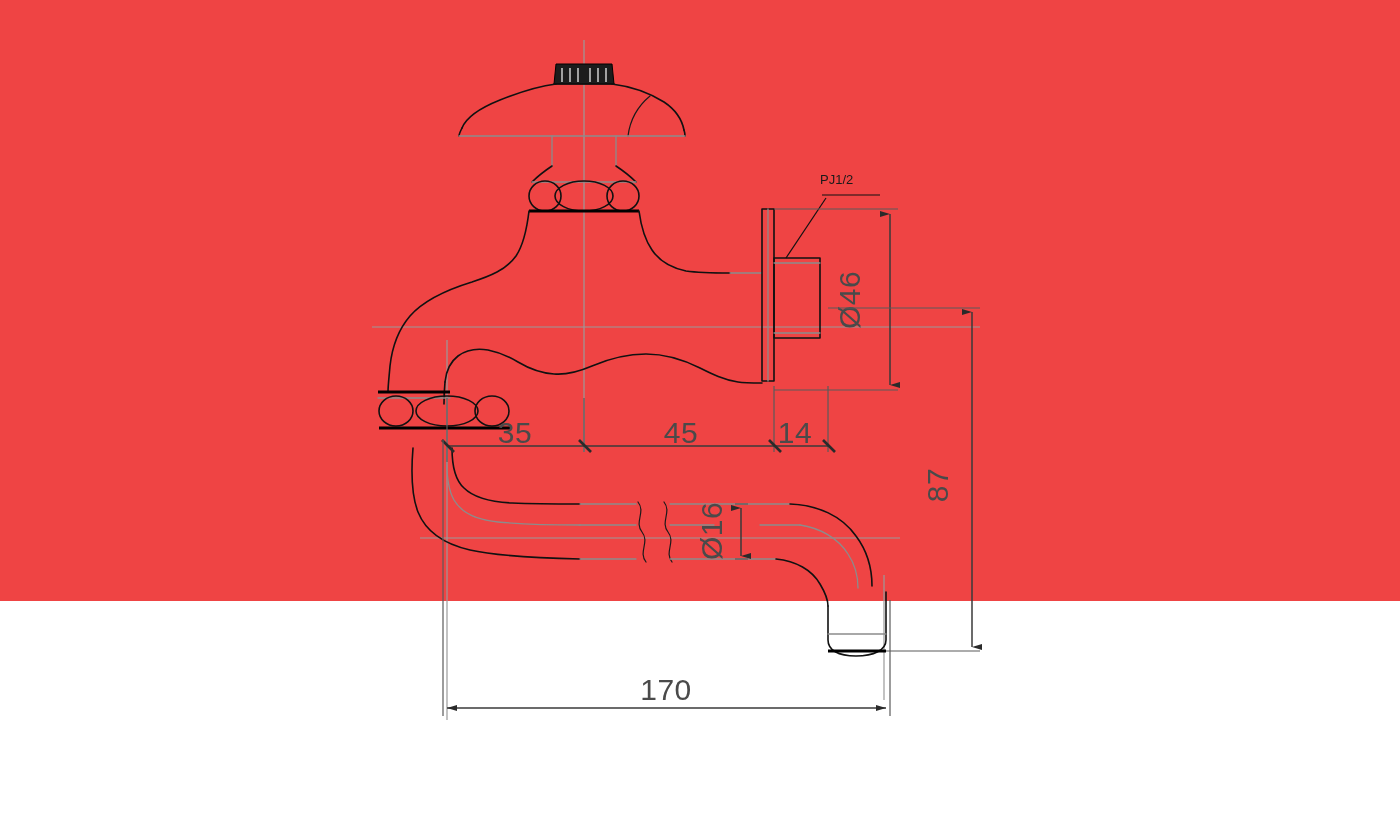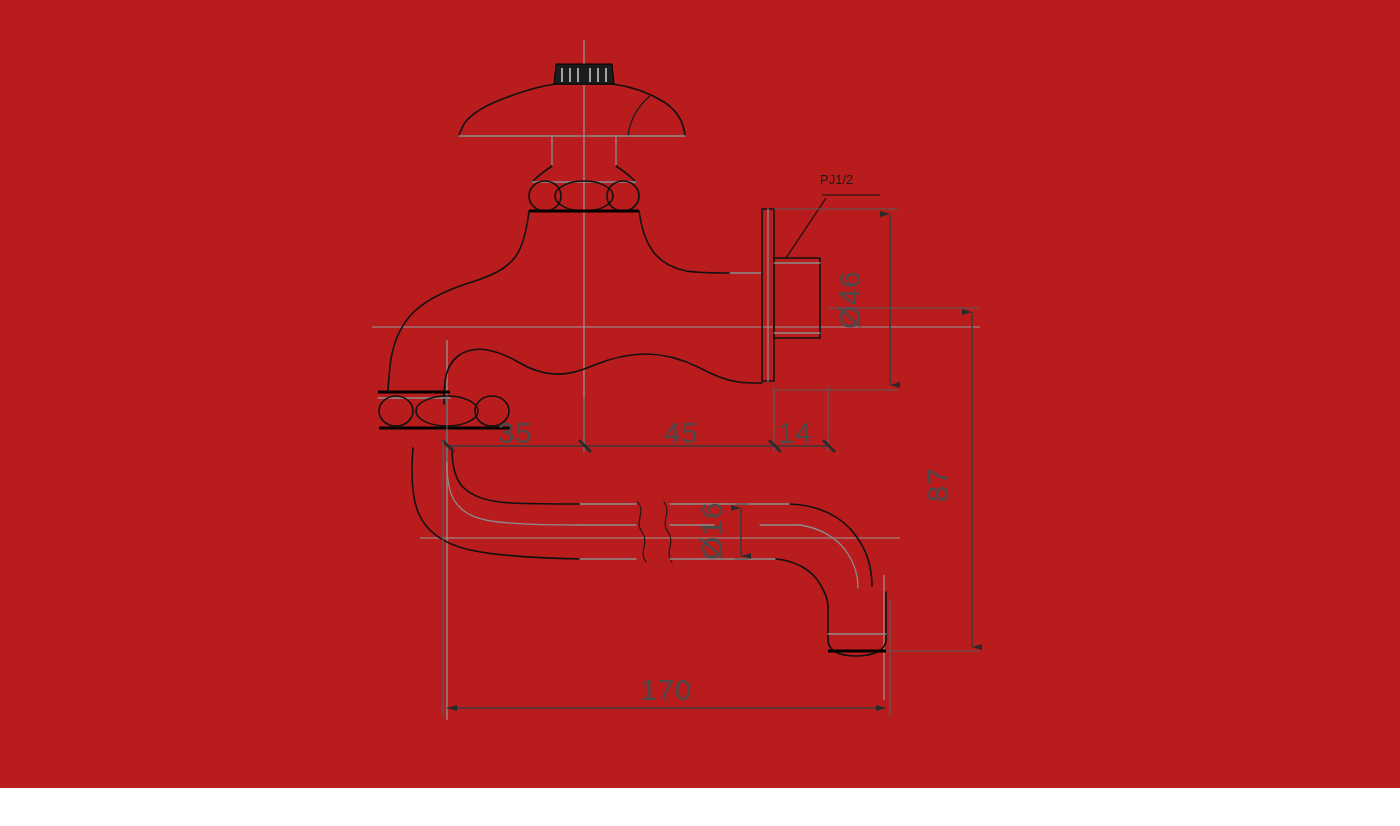--- a/index.html
+++ b/index.html
@@ -10,22 +10,22 @@
   }
   body {
     width: 1400px;
     height: 826px;
     font-family: "Liberation Sans", sans-serif;
     overflow: hidden;
   }
   #drawing-root {
     position: relative;
     width: 1400px;
-    height: 788px;
-    background: #b91c1c;
+    height: 601px;
+    background: #ef4444;
   }
   #drawing-svg {
     display: block;
     width: 1400px;
     height: 826px;
   }
   .dim-text {
     font-family: "Liberation Sans", sans-serif;
     fill: #4a4a4a;
     font-size: 30px;

